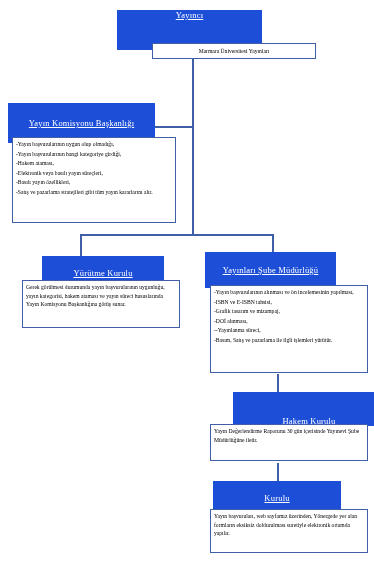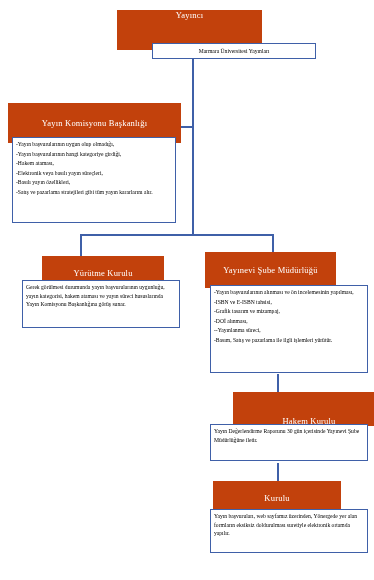--- a/index.html
+++ b/index.html
@@ -13,26 +13,27 @@
   #canvas {
     position: relative;
     width: 374px;
     height: 580px;
     background: #ffffff;
     overflow: hidden;
   }
   
   .node {
     position: absolute;
-    background: #c2410c;
+    background: #1d4ed8;
     color: #ffffff;
     display: flex;
     align-items: flex-start;
     justify-content: center;
     box-sizing: border-box;
+    text-decoration: underline;
   }
   .node-label {
     font-size: 8.5px;
     letter-spacing: .2px;
     white-space: nowrap;
     color: #ffffff;
   }
   
   .callout {
     position: absolute;
@@ -78,41 +79,41 @@
 
   <div class="line v" style="left:277px; top:463px; height:18px;"></div>
 
   <div class="node" style="left:117px; top:10px; width:145px; height:40px;">
     <span class="node-label">Yayıncı</span>
   </div>
   <div class="callout center" style="left:152px; top:43px; width:164px; height:16px; display:flex; align-items:center; justify-content:center;">
     <span>Marmara Üniversitesi Yayınları</span>
   </div>
 
-  <div class="node" style="left:8px; top:103px; width:173px; height:40px; align-items:center;">
+  <div class="node" style="left:8px; top:103px; width:147px; height:40px; align-items:center;">
     <span class="node-label">Yayın Komisyonu Başkanlığı</span>
   </div>
   <div class="callout tight" style="left:12px; top:137px; width:164px; height:86px;">
     <p>-Yayın başvurularının uygun olup olmadığı,</p>
     <p>-Yayın başvurularının hangi kategoriye girdiği,</p>
     <p>-Hakem ataması,</p>
     <p>-Elektronik veya basılı yayın süreçleri,</p>
     <p>-Basılı yayın özellikleri,</p>
     <p>-Satış ve pazarlama stratejileri gibi tüm yayın kararlarını alır.</p>
   </div>
 
   <div class="node" style="left:17px; top:256px; width:122px; height:33px; align-items:center;margin-left:25px;">
     <span class="node-label">Yürütme Kurulu</span>
   </div>
   <div class="callout" style="left:22px; top:280px; width:158px; height:48px;">
     <p>Gerek görülmesi durumunda yayın başvurularının uygunluğu, yayın kategorisi, hakem ataması ve yayın süreci hususlarında Yayın Komisyonu Başkanlığına görüş sunar.</p>
   </div>
 
   <div class="node" style="left:205px; top:252px; width:131px; height:36px; align-items:center;">
-    <span class="node-label">Yayınevi Şube Müdürlüğü</span>
+    <span class="node-label">Yayınları Şube Müdürlüğü</span>
   </div>
   <div class="callout tight" style="left:210px; top:285px; width:158px; height:88px;">
     <p>-Yayın başvurularının alınması ve ön incelemesinin yapılması,</p>
     <p>-ISBN ve E-ISBN tahsisi,</p>
     <p>-Grafik tasarım ve mizampaj,</p>
     <p>-DOİ alınması,</p>
     <p>--Yayınlanma süreci,</p>
     <p>-Basım, Satış ve pazarlama ile ilgli işlemleri yürütür.</p>
   </div>
 

